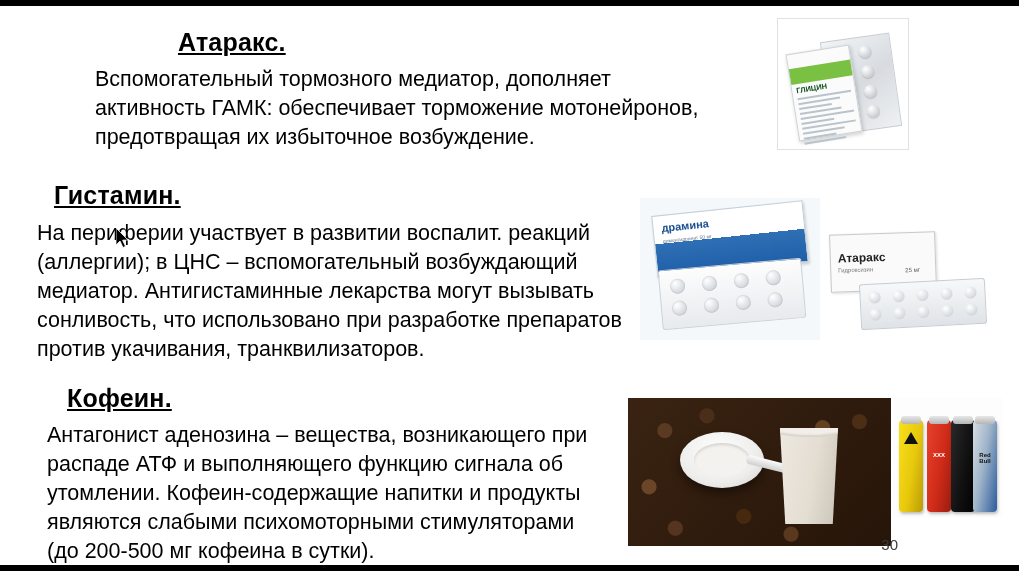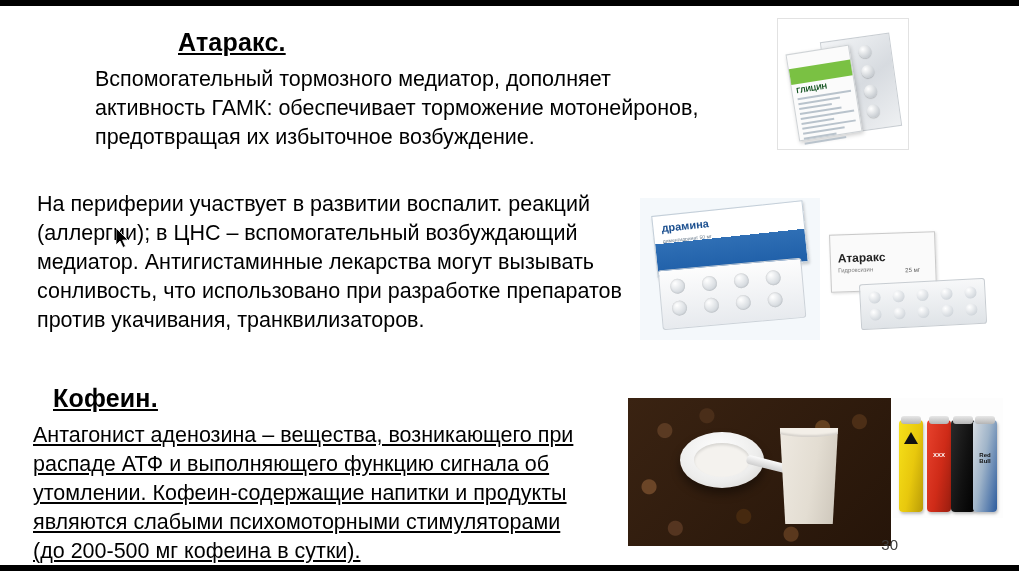--- a/index.html
+++ b/index.html
@@ -59,24 +59,23 @@
   }
   .block-histamine .heading {
     margin-left: 17px;
   }
   .block-histamine .para {
     margin-top: 9px;
   }
 
   .block-caffeine {
     position: absolute;
-    left: 33px;
+    left: 47px;
     top: 378px;
     width: 600px;
-    text-decoration: underline;
   }
   .block-caffeine .heading {
     margin-left: 20px;
   }
   .block-caffeine .para {
     margin-top: 8px;
   }
 
   .page-number {
     position: absolute;
@@ -418,20 +417,21 @@
   <div class="slide">
 
     <div class="block-glycine">
       <div class="heading">Атаракс.</div>
       <div class="para">Вспомогательный тормозного медиатор, дополняет
 активность ГАМК: обеспечивает торможение мотонейронов,
 предотвращая их избыточное возбуждение.</div>
     </div>
 
     <div class="block-histamine">
+      <div class="heading">Гистамин.</div>
       <div class="para">На периферии участвует в развитии воспалит. реакций
 (аллергии); в ЦНС – вспомогательный возбуждающий
 медиатор. Антигистаминные лекарства могут вызывать
 сонливость, что использовано при разработке препаратов
 против укачивания, транквилизаторов.</div>
     </div>
 
     <div class="block-caffeine">
       <div class="heading">Кофеин.</div>
       <div class="para">Антагонист аденозина – вещества, возникающего при

